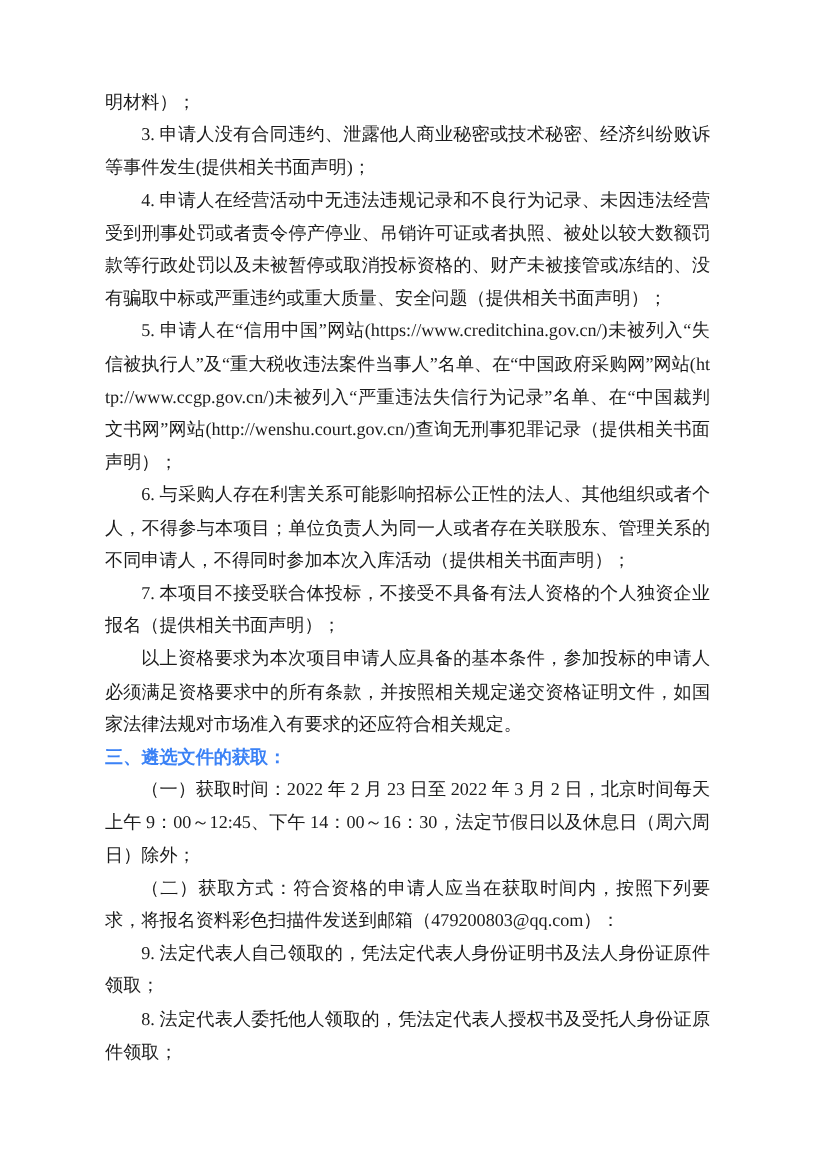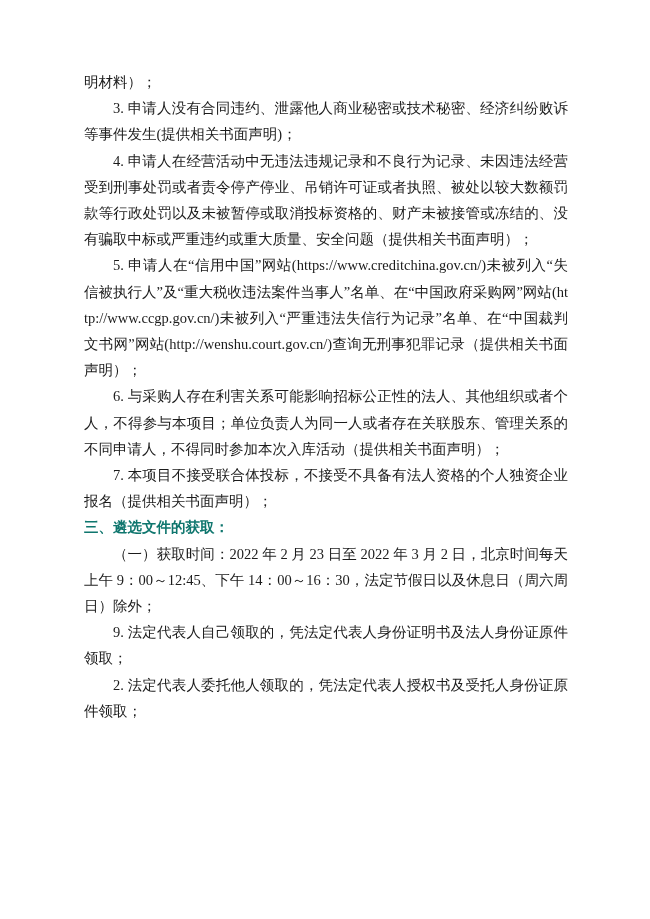--- a/index.html
+++ b/index.html
@@ -29,32 +29,34 @@
   }
   .para {
     margin: 0;
     padding: 0;
   }
   .para.indent {
     text-indent: 29px;
   }
   .para.heading {
     font-weight: bold;
-    color: #0f766e;
+    color: #3b82f6;
   }
 </style>
 </head>
 <body>
 
 <div class="page">
   <div class="content" id="doc-body">
       <p class="para">明材料）；</p>
       <p class="para indent">3. 申请人没有合同违约、泄露他人商业秘密或技术秘密、经济纠纷败诉等事件发生(提供相关书面声明)；</p>
       <p class="para indent">4. 申请人在经营活动中无违法违规记录和不良行为记录、未因违法经营受到刑事处罚或者责令停产停业、吊销许可证或者执照、被处以较大数额罚款等行政处罚以及未被暂停或取消投标资格的、财产未被接管或冻结的、没有骗取中标或严重违约或重大质量、安全问题（提供相关书面声明）；</p>
       <p class="para indent">5. 申请人在“信用中国”网站(https://www.creditchina.gov.cn/)未被列入“失信被执行人”及“重大税收违法案件当事人”名单、在“中国政府采购网”网站(http://www.ccgp.gov.cn/)未被列入“严重违法失信行为记录”名单、在“中国裁判文书网”网站(http://wenshu.court.gov.cn/)查询无刑事犯罪记录（提供相关书面声明）；</p>
       <p class="para indent">6. 与采购人存在利害关系可能影响招标公正性的法人、其他组织或者个人，不得参与本项目；单位负责人为同一人或者存在关联股东、管理关系的不同申请人，不得同时参加本次入库活动（提供相关书面声明）；</p>
       <p class="para indent">7. 本项目不接受联合体投标，不接受不具备有法人资格的个人独资企业报名（提供相关书面声明）；</p>
+      <p class="para indent">以上资格要求为本次项目申请人应具备的基本条件，参加投标的申请人必须满足资格要求中的所有条款，并按照相关规定递交资格证明文件，如国家法律法规对市场准入有要求的还应符合相关规定。</p>
       <p class="para heading">三、遴选文件的获取：</p>
       <p class="para indent">（一）获取时间：2022 年 2 月 23 日至 2022 年 3 月 2 日，北京时间每天上午 9：00～12:45、下午 14：00～16：30，法定节假日以及休息日（周六周日）除外；</p>
+      <p class="para indent">（二）获取方式：符合资格的申请人应当在获取时间内，按照下列要求，将报名资料彩色扫描件发送到邮箱（479200803@qq.com）：</p>
       <p class="para indent">9. 法定代表人自己领取的，凭法定代表人身份证明书及法人身份证原件领取；</p>
-      <p class="para indent">2. 法定代表人委托他人领取的，凭法定代表人授权书及受托人身份证原件领取；</p>
+      <p class="para indent">8. 法定代表人委托他人领取的，凭法定代表人授权书及受托人身份证原件领取；</p>
     </div>
 </div>
 
 </body></html>

